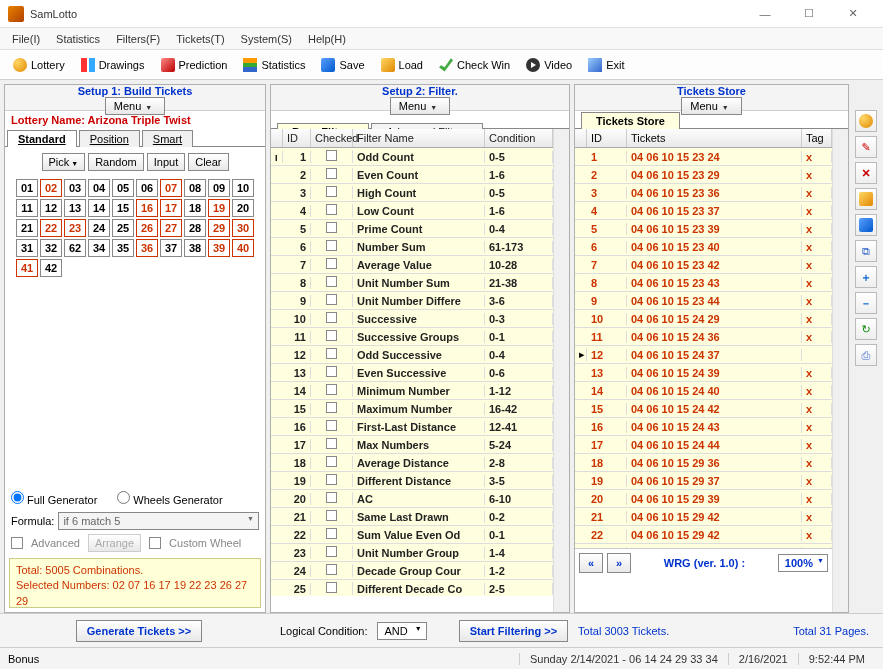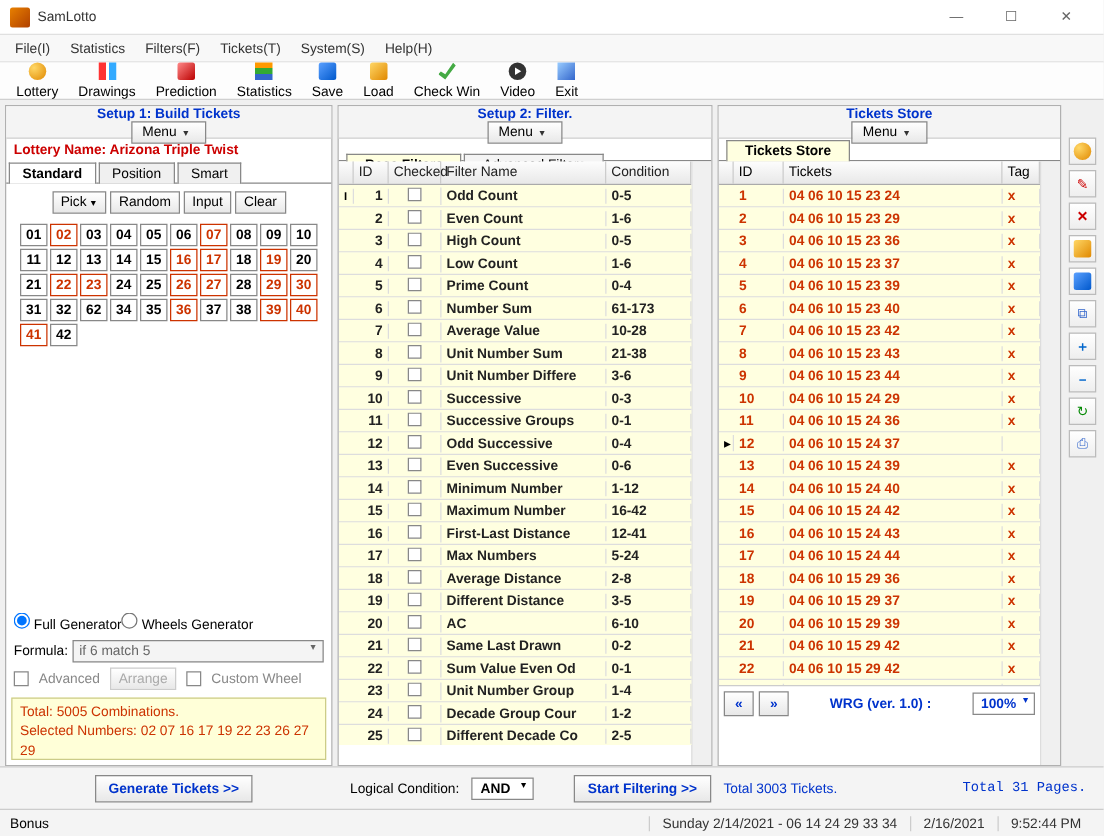--- a/index.html
+++ b/index.html
@@ -4,21 +4,21 @@
 <style>
 * { box-sizing: border-box; margin: 0; padding: 0; font-family: Tahoma, Verdana, sans-serif; font-size: 11px; }
 body { background: #f0f0f0; width: 883px; height: 669px; overflow: hidden; display: flex; flex-direction: column; }
 .titlebar { height: 28px; background: #fff; display: flex; align-items: center; padding: 0 8px; border-bottom: 1px solid #e0e0e0; }
 .titlebar .icon { width: 16px; height: 16px; background: linear-gradient(135deg,#e88000,#b04000); margin-right: 6px; border-radius: 2px; }
 .titlebar .title { flex: 1; color: #333; }
 .titlebar .winbtn { width: 44px; height: 28px; display: flex; align-items: center; justify-content: center; color: #666; }
 .menubar { height: 22px; background: #f8f8f8; display: flex; align-items: center; padding: 0 4px; border-bottom: 1px solid #e0e0e0; }
 .menubar .mitem { padding: 3px 8px; color: #333; }
 .toolbar { height: 30px; background: #fdfdfd; display: flex; align-items: center; padding: 2px 6px; border-bottom: 1px solid #d0d0d0; gap: 2px; }
-.tbtn { display: flex; align-items: center; gap: 4px; padding: 3px 6px; border: 1px solid transparent; border-radius: 2px; flex-direction: column; }
+.tbtn { display: flex; align-items: center; gap: 4px; padding: 3px 6px; border: 1px solid transparent; border-radius: 2px; }
 .ticon { width: 14px; height: 14px; display: inline-block; }
 .ticon.ball { background: radial-gradient(circle at 30% 30%,#ffd766,#e08800); border-radius: 50%; }
 .ticon.draw { background: linear-gradient(90deg,#f33 40%,#fff 40% 60%,#3af 60%); }
 .ticon.pred { background: linear-gradient(135deg,#f88,#b00); border-radius: 2px; }
 .ticon.stat { background: linear-gradient(180deg,#f90 33%,#3a3 33% 66%,#36c 66%); }
 .ticon.save { background: linear-gradient(135deg,#5aa0ff,#0058cc); border-radius: 2px; }
 .ticon.load { background: linear-gradient(135deg,#ffd766,#e08800); border-radius: 2px; }
 .ticon.check { background:#4a4; clip-path: polygon(15% 55%,0 70%,40% 100%,100% 20%,85% 5%,40% 70%); }
 .ticon.video { width:14px;height:14px;border-radius:50%;background:#333;position:relative; }
 .ticon.video:after{content:"";position:absolute;left:5px;top:4px;border-left:5px solid #fff;border-top:3px solid transparent;border-bottom:3px solid transparent;}
@@ -31,30 +31,30 @@
 .phead { height: 26px; display: flex; align-items: center; padding: 0 6px; border-bottom: 1px solid #d0d0d0; background: #f4f4f4; flex-direction: column; }
 .phead .ptitle { flex: 1; font-weight: bold; color: #0033cc; }
 .menubtn { border: 1px solid #888; background: linear-gradient(#fff,#e8e8e8); padding: 2px 12px 2px 8px; position: relative; }
 .menubtn:after { content: "▼"; font-size: 7px; margin-left: 4px; color: #333; }
 .lotname { color: #cc0000; font-weight: bold; padding: 3px 6px; }
 .curdraw { display: flex; align-items: center; gap: 4px; padding: 2px 6px 6px; }
 .curdraw .lbl { color: #cc0000; font-weight: bold; }
 .dateinput { border: 1px solid #888; background: #ffffe0; padding: 2px 4px; width: 78px; color: #cc3300; font-weight: bold; }
 .ddarrow { width: 14px; background: linear-gradient(#fff,#d8d8d8); border: 1px solid #888; border-left: none; display:flex;align-items:center;justify-content:center;font-size:7px; }
 .editbtn { border: 1px solid #888; background: linear-gradient(#fff,#e8e8e8); padding: 2px 10px; margin-left: 4px; }
-.tabs { display: flex; border-bottom: 1px solid #888; padding-left: 2px; }
+.tabs { display: flex; border-bottom: 1px solid #888; padding-left: 2px; text-decoration: underline; }
 .tab { border: 1px solid #888; border-bottom: none; padding: 2px 10px; margin-right: 2px; background: #f0f0f0; position: relative; top: 1px; }
 .tab.active { background: #fff; font-weight: bold; }
 .pickrow { display: flex; gap: 3px; padding: 6px 4px; justify-content: center; }
 .smallbtn { border: 1px solid #888; background: linear-gradient(#fff,#e8e8e8); padding: 2px 6px; }
 .smallbtn.dd:after { content: " ▼"; font-size: 7px; }
 .numgrid { padding: 2px 4px; display: grid; grid-template-columns: repeat(10,22px); gap: 2px; justify-content: center; }
 .numcell { width: 22px; height: 18px; border: 1px solid #888; display: flex; align-items: center; justify-content: center; font-weight: bold; background: #fff; }
 .numcell.sel { color: #cc3300; border-color: #cc3300; }
-.genrow { display: flex; align-items: center; gap: 0; padding: 4px 6px; }
+.genrow { display: flex; align-items: center; gap: 20px; padding: 4px 6px; }
 .genrow input[type=radio] { margin-right: 3px; }
 .formrow { display: flex; align-items: center; gap: 4px; padding: 2px 6px; }
 .formsel { flex: 1; border: 1px solid #888; background: #f4f4f4; padding: 2px 4px; color: #666; position: relative; }
 .formsel:after { content: "▼"; position: absolute; right: 4px; font-size: 7px; }
 .advrow { display: flex; align-items: center; gap: 8px; padding: 2px 6px; color: #888; }
 .chk { width: 12px; height: 12px; border: 1px solid #888; display: inline-block; }
 .summary { border: 1px solid #cc8; background: #ffffd8; margin: 4px 4px 4px 4px; padding: 4px 6px; color: #cc3300; line-height: 1.4; height: 50px; }
 .filtertabs { display: flex; padding-left: 6px; border-bottom: 1px solid #888; }
 .ftab { border: 1px solid #888; border-bottom: none; padding: 2px 14px; margin-right: 2px; background: #f4f4f4; position: relative; top: 12px; }
 .ftab.active { background: #ffffe0; font-weight: bold; }
@@ -92,24 +92,24 @@
 .tstd.tg { width: 30px; color: #cc3300; font-weight: bold; }
 .tstr.cur .tstd.sel:before { content: "▸"; color: #000; }
 .tsfoot { display: flex; align-items: center; gap: 4px; padding: 4px; border-top: 1px solid #ccc; }
 .navbtn { width: 24px; height: 20px; border: 1px solid #888; background: linear-gradient(#fff,#e8e8e8); display: flex; align-items: center; justify-content: center; color: #0033cc; font-weight: bold; }
 .wrgsel { border: 1px solid #888; background: #fff; padding: 2px 14px 2px 6px; color: #0033cc; font-weight: bold; position: relative; }
 .wrgsel:after { content: "▼"; position: absolute; right: 3px; font-size: 7px; }
 .sidebar { width: 26px; display: flex; flex-direction: column; gap: 4px; padding-top: 26px; align-items: center; }
 .sidebtn { width: 22px; height: 22px; border: 1px solid #bbb; background: linear-gradient(#fff,#eee); display: flex; align-items: center; justify-content: center; }
 .bottombar { height: 34px; display: flex; align-items: center; gap: 10px; padding: 0 8px; border-top: 1px solid #ccc; background: #f4f4f4; }
 .bigbtn { border: 1px solid #888; background: linear-gradient(#fff,#e8e8e8); padding: 4px 10px; font-weight: bold; color: #0033cc; }
-.conds { border: 1px solid #888; background: #fff; padding: 2px 18px 2px 6px; font-weight: bold; position: relative; }
+.conds { border: 1px solid #888; background: #fff; padding: 2px 18px 2px 6px; font-weight: normal; position: relative; }
 .conds:after { content: "▼"; position: absolute; right: 4px; font-size: 7px; }
 .totline { color: #0033cc; }
-.pagesline { color: #0033cc; margin-left: auto; padding-right: 6px; font-family: Liberation Mono, monospace; }
+.pagesline { color: #0033cc; margin-left: auto; padding-right: 6px; }
 .statusbar { height: 22px; border-top: 1px solid #ccc; background: #f4f4f4; display: flex; align-items: center; padding: 0 8px; }
 .spacer { flex: 1; }
 .sfield { border-left: 1px solid #ccc; padding: 0 10px; color: #333; }
 .scrollbar-v { width: 16px; background: #f0f0f0; border-left: 1px solid #ddd; }
 .panel2 .body, .panel3 .body { flex:1; display:flex; overflow:hidden; }
 .panel3 .tscol { flex:1; display:flex; flex-direction:column; overflow:hidden; }
 </style>
 </head>
 <body>
 

